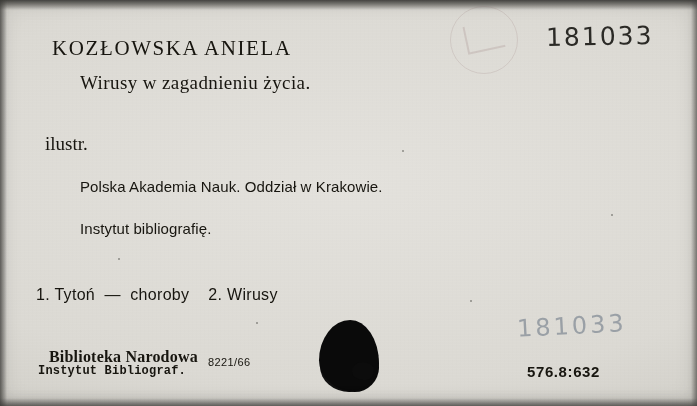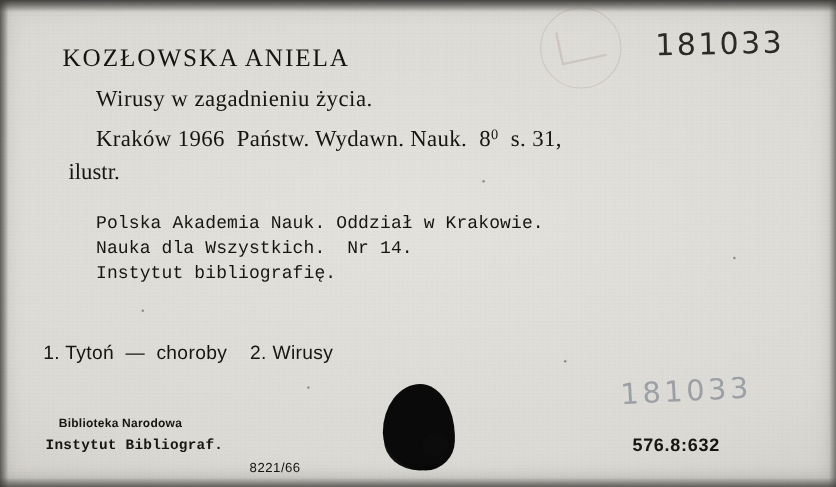--- a/index.html
+++ b/index.html
@@ -86,56 +86,55 @@
     letter-spacing: .3px;
   }
   #imprint-sup {
     position: relative;
     font-size: 12px;
     top: -6px;
   }
   #imprint2 {
     left: 45px; top: 133px;
     font-size: 19px;
-    margin-left: 12px;
   }
   .note {
     left: 80px;
     font-size: 15px;
-    font-family: Liberation Mono, monospace;
+    font-family: Liberation Sans, sans-serif;
     letter-spacing: .1px;
   }
   #note1 { top: 178px; }
   #note2 { top: 199px; }
   #note3 { top: 220px; }
 
   #subjects {
     left: 36px; top: 286px;
     font-size: 16px;
     font-family: Liberation Sans, sans-serif;
     letter-spacing: .3px;
   }
 
   #lib1 {
     left: 38px; top: 348px;
-    font-size: 10px;
-    font-family: Liberation Sans, sans-serif;
+    font-size: 16px;
+    font-family: Liberation Serif, serif;
     letter-spacing: .2px;
     font-weight: 600;
     padding-left: 11px;
   }
   #lib2 {
     left: 38px; top: 364px;
     font-size: 12px;
     font-family: Liberation Mono, monospace;
     letter-spacing: .2px;
     font-weight: 600;
   }
   #formno {
-    left: 208px; top: 384px;
+    left: 208px; top: 356px;
     font-size: 11px;
     font-family: "Liberation Sans", sans-serif;
     letter-spacing: .4px;
   }
   #classmark {
     left: 527px; top: 363px;
     font-size: 15px;
     font-family: "Liberation Sans", sans-serif;
     font-weight: 700;
     letter-spacing: .6px;
@@ -211,25 +210,23 @@
   <div id="leftband"></div>
   <div id="rightband"></div>
 
   <div id="stamp"></div>
 
   <div class="txt" id="acc-top">181033</div>
 
   <div class="txt" id="title">Wirusy w zagadnieniu życia.</div>
   <div class="txt" id="author">KOZŁOWSKA ANIELA</div>
 
-  <div class="txt" id="imprint1"><span>Kraków 1966  Państw. Wydawn. Nauk.  8</span><span id="imprint-sup">0</span><span>  s. 31,</span></div>
   <div class="txt" id="imprint2">ilustr.</div>
 
   <div class="txt note" id="note1">Polska Akademia Nauk. Oddział w Krakowie.</div>
-  <div class="txt note" id="note2">Nauka dla Wszystkich.  Nr 14.</div>
   <div class="txt note" id="note3">Instytut bibliografię.</div>
 
   <div class="txt" id="subjects">1. Tytoń  —  choroby    2. Wirusy</div>
 
   <div class="txt" id="lib1">Biblioteka Narodowa</div>
   <div class="txt" id="lib2">Instytut Bibliograf.</div>
   <div class="txt" id="formno">8221/66</div>
   <div class="txt" id="classmark">576.8:632</div>
 
   <div class="txt" id="acc-bottom">181033</div>

